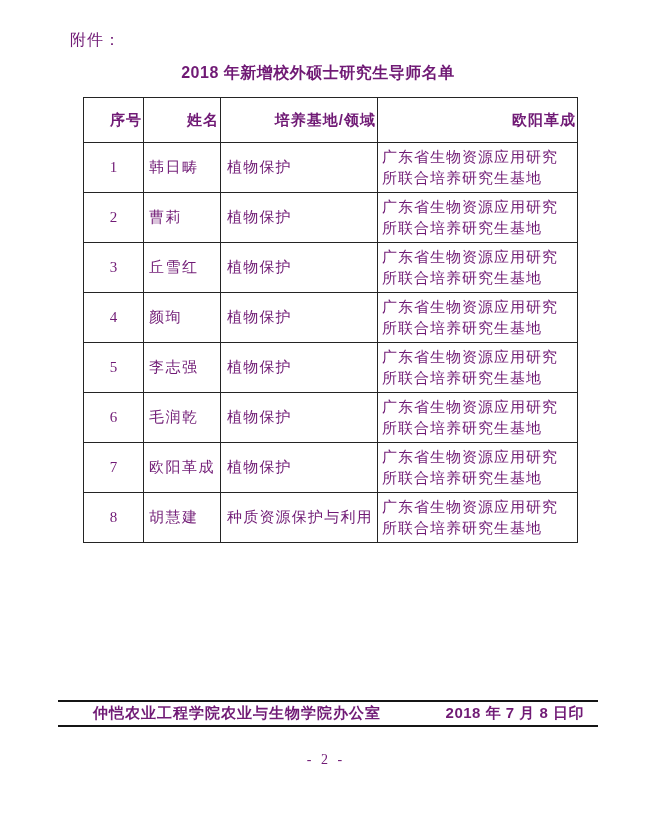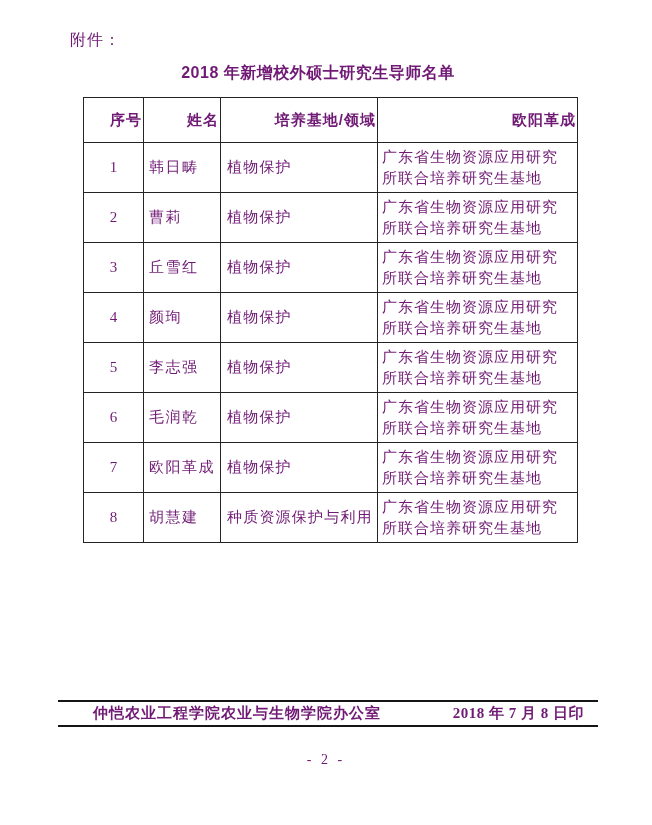--- a/index.html
+++ b/index.html
@@ -75,21 +75,21 @@
     top: 700px;
     width: 540px;
     height: 27px;
     box-sizing: border-box;
     border-top: 2px solid #151515;
     border-bottom: 2px solid #151515;
     display: flex;
     align-items: center;
     justify-content: space-between;
     padding: 0 14px 0 35px;
-    font-family: Liberation Serif, serif;
+    font-family: Liberation Sans, sans-serif;
     font-weight: bold;
     font-size: 15px;
   }
   .office-name { letter-spacing: 1px; }
   .print-date  { letter-spacing: 0.5px; }
   .page-number {
     position: absolute;
     top: 752px;
     left: 0;
     width: 652px;

